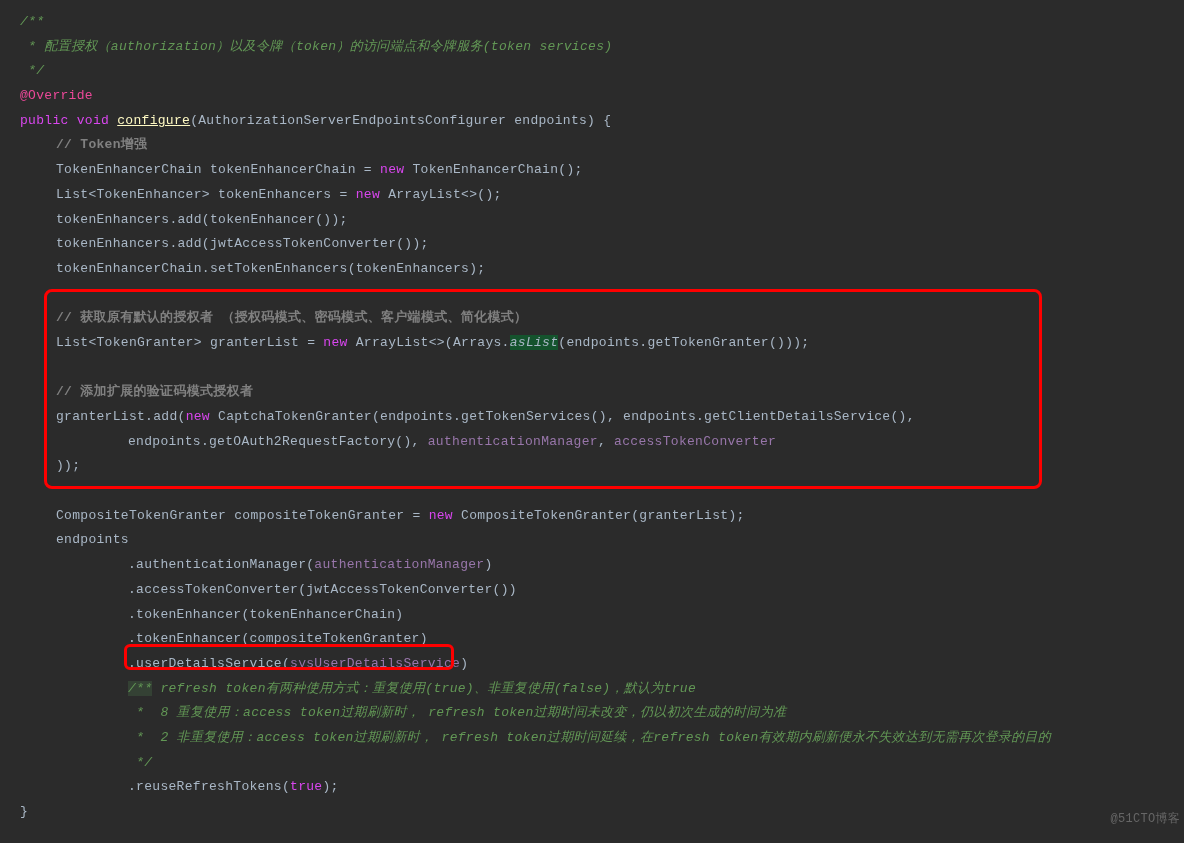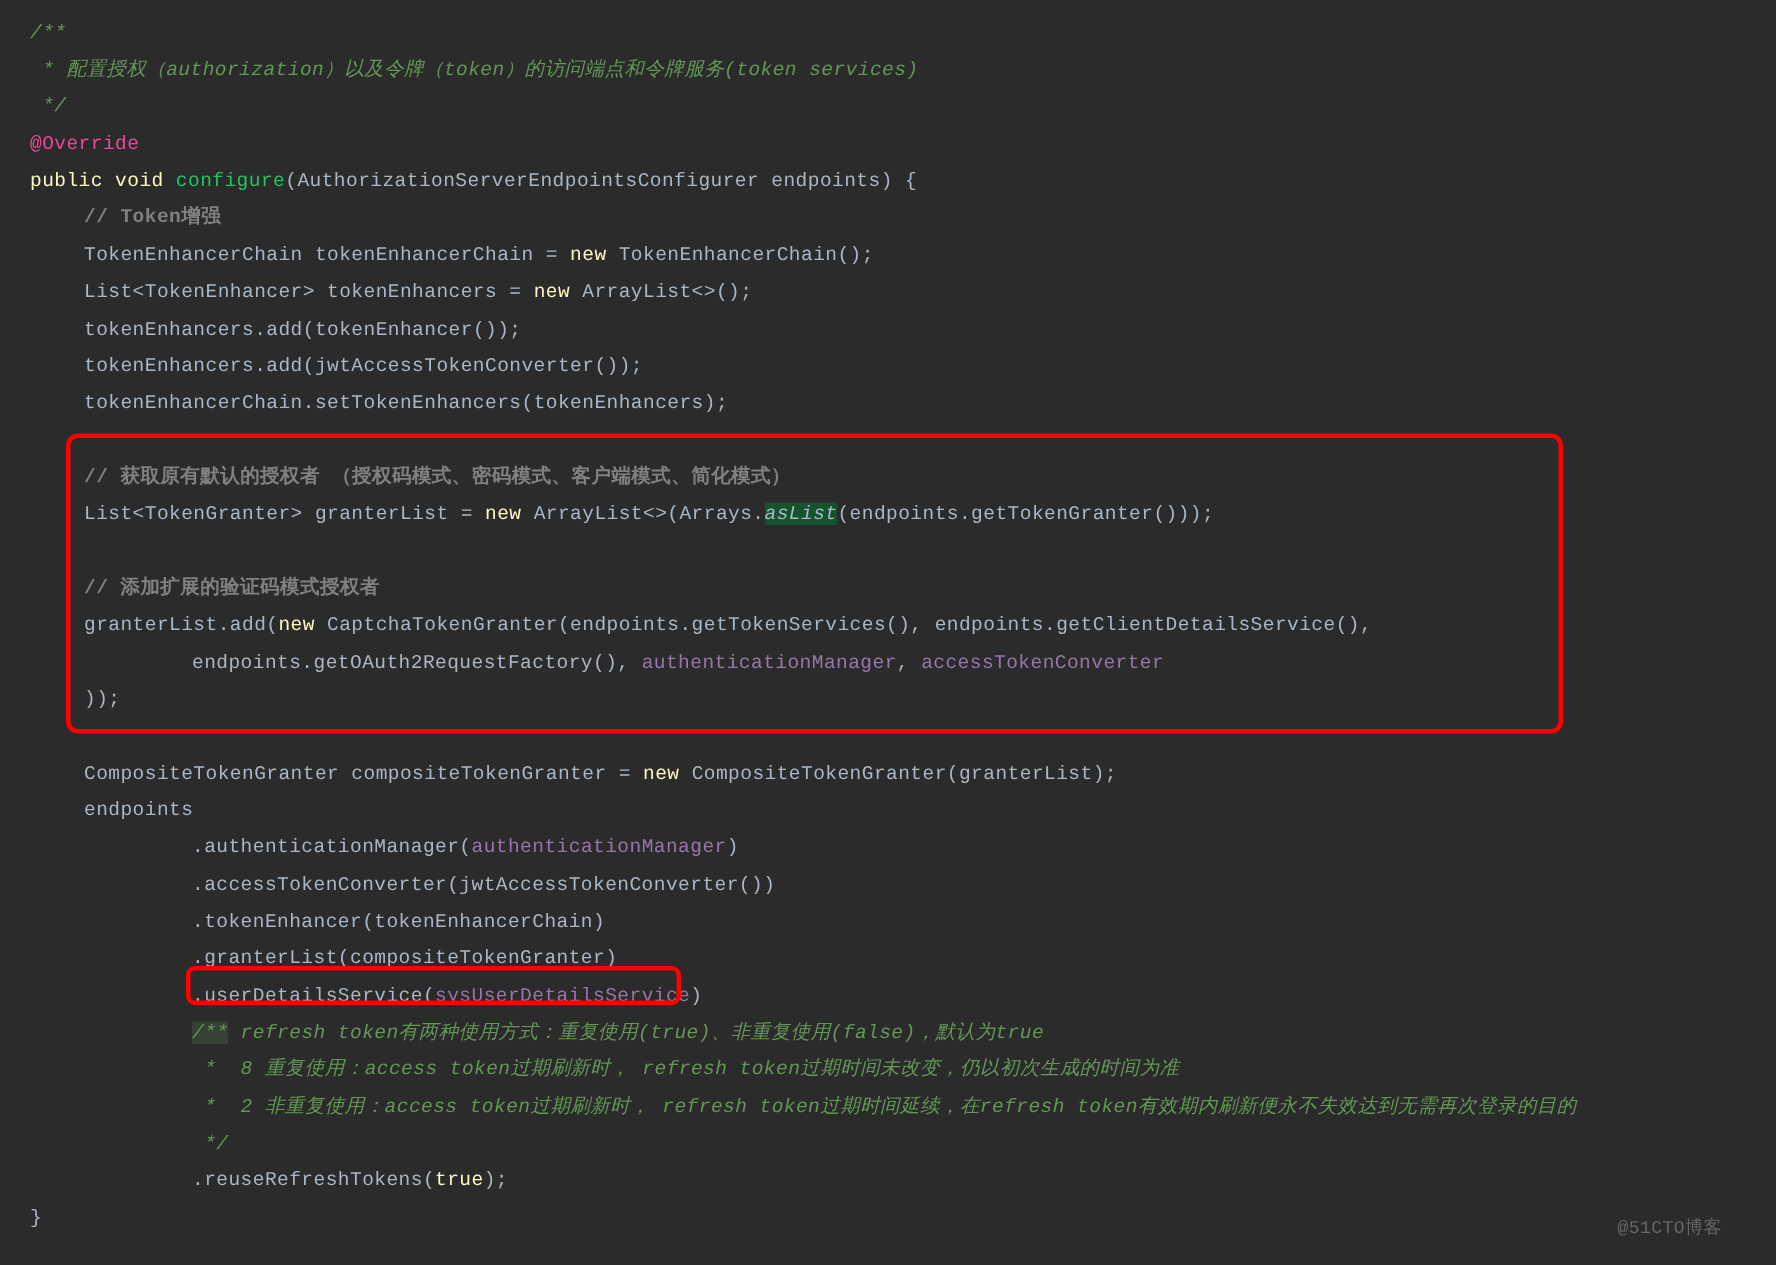--- a/index.html
+++ b/index.html
@@ -12,22 +12,22 @@
     padding: 10px 0 10px 20px;
     width: 1184px;
     height: 843px;
     overflow: hidden;
     position: relative;
     letter-spacing: 0.3px;
   }
   .code-line { white-space: pre; }
   .comment-block { color: #629755; font-style: italic; }
   .annotation { color: #ec4899; }
-  .keyword { color: #fef9c3; }
-  .method-decl { color: #22c55e; }
+  .keyword { color: #d946ef; }
+  .method-decl { color: #fef9c3; text-decoration: underline; }
   .identifier { color: #a9b7c6; }
   .line-comment { color: #808080; font-weight: bold; }
   .static-method { color: #a9b7c6; font-style: italic; background: #14532d; }
   .field { color: #9876aa; text-align: center; }
   .indent1 { padding-left: 36px; }
   .indent3 { padding-left: 108px; }
   .red-box-1 {
     position: absolute;
     border: 3px solid #ff0000;
     border-radius: 8px;
@@ -42,21 +42,21 @@
     border: 3px solid #ff0000;
     border-radius: 6px;
     left: 124px;
     top: 644px;
     width: 330px;
     height: 26px;
     pointer-events: none;
   }
   .watermark {
     position: absolute;
-    right: 36px;
+    right: 4px;
     bottom: 12px;
     color: #666;
     font-size: 12px;
     font-style: normal;
   }
   .highlight-doc { background: #344134; color: #629755; font-style: italic; }
 </style>
 </head>
 <body>
 
@@ -78,21 +78,21 @@
 <div class="code-line indent1"><span class="line-comment">// 添加扩展的验证码模式授权者</span></div>
 <div class="code-line indent1"><span>granterList.add(</span><span class="keyword">new</span><span> CaptchaTokenGranter(endpoints.getTokenServices(), endpoints.getClientDetailsService(),</span></div>
 <div class="code-line indent3"><span>endpoints.getOAuth2RequestFactory(), </span><span class="field">authenticationManager</span><span>, </span><span class="field">accessTokenConverter</span></div>
 <div class="code-line indent1"><span>));</span></div>
 <div class="code-line">&nbsp;</div>
 <div class="code-line indent1"><span>CompositeTokenGranter compositeTokenGranter = </span><span class="keyword">new</span><span> CompositeTokenGranter(granterList);</span></div>
 <div class="code-line indent1"><span>endpoints</span></div>
 <div class="code-line indent3"><span>.authenticationManager(</span><span class="field">authenticationManager</span><span>)</span></div>
 <div class="code-line indent3"><span>.accessTokenConverter(jwtAccessTokenConverter</span><span>())</span></div>
 <div class="code-line indent3"><span>.tokenEnhancer(tokenEnhancerChain)</span></div>
-<div class="code-line indent3"><span>.granterList(compositeTokenGranter)</span></div>
+<div class="code-line indent3"><span>.tokenEnhancer(compositeTokenGranter)</span></div>
 <div class="code-line indent3"><span>.userDetailsService(</span><span class="field">sysUserDetailsService</span><span>)</span></div>
 <div class="code-line indent3"><span class="highlight-doc">/**</span><span class="comment-block"> refresh token有两种使用方式：重复使用(true)、非重复使用(false)，默认为true</span></div>
 <div class="code-line indent3"><span class="comment-block"> *  8 重复使用：access token过期刷新时， refresh token过期时间未改变，仍以初次生成的时间为准</span></div>
 <div class="code-line indent3"><span class="comment-block"> *  2 非重复使用：access token过期刷新时， refresh token过期时间延续，在refresh token有效期内刷新便永不失效达到无需再次登录的目的</span></div>
 <div class="code-line indent3"><span class="comment-block"> */</span></div>
 <div class="code-line indent3"><span>.reuseRefreshTokens(</span><span class="keyword">true</span><span>);</span></div>
 <div class="code-line"><span>}</span></div>
 
 <div class="red-box-1"></div>
 <div class="red-box-2"></div>

